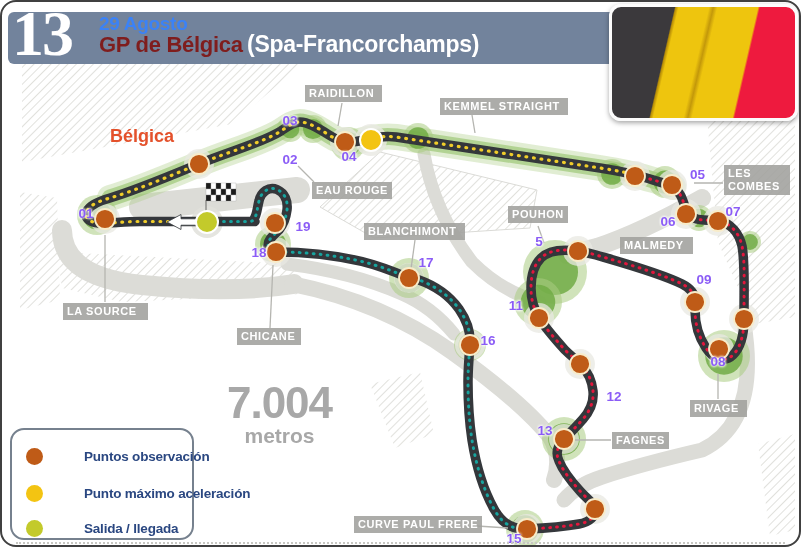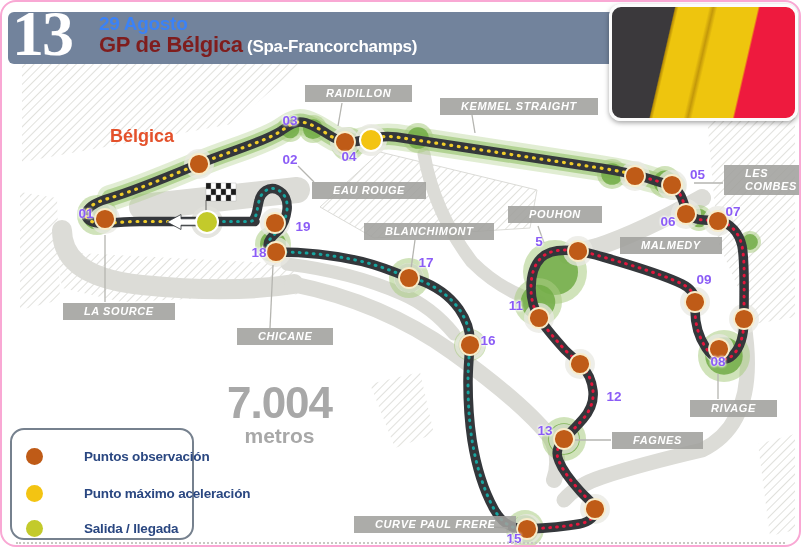--- a/index.html
+++ b/index.html
@@ -1,43 +1,43 @@
 <!DOCTYPE html>
 <html><head>
 <meta charset="utf-8">
 <style>
   html,body{margin:0;padding:0;background:#fff;}
-  #page{position:relative;width:801px;height:547px;background:#ffffff;border:2px solid #f9a8d4;
+  #page{position:relative;width:801px;height:547px;background:#ffffff;border:2px solid #404040;
         border-radius:16px;box-sizing:border-box;overflow:hidden;font-family:"Liberation Sans",sans-serif;}
   
   #header-bar{position:absolute;left:6px;top:10px;width:612px;height:52px;background:#72839c;border-radius:6px 0 0 6px;}
   #round-number{position:absolute;left:10px;top:0px;font-family:"Liberation Serif",serif;font-weight:bold;
         font-size:64px;line-height:64px;color:#ffffff;letter-spacing:-2px;}
   #header-text{position:absolute;left:97px;top:11px;line-height:21px;white-space:nowrap;}
   #header-date{font-size:19px;font-weight:900;color:#3b82f6;display:block;letter-spacing:-0.3px;}
   #header-title{font-size:22px;font-weight:900;color:#7f1d1d;letter-spacing:-0.3px;}
-  #header-subtitle{font-size:17px;font-weight:900;color:#ffffff;letter-spacing:-0.3px;margin-top:17px;}
+  #header-subtitle{font-size:23px;font-weight:900;color:#ffffff;letter-spacing:-0.3px;margin-top:17px;}
   
   #flag{position:absolute;left:607px;top:2px;width:189px;height:117px;border-radius:12px;
         border:3px solid #fcfcfc;box-sizing:border-box;box-shadow:0 2px 5px rgba(0,0,0,0.35);
         background:linear-gradient(103deg,#3b393c 0%,#3b393c 30%,#b78d07 30.6%,#eec50e 32%,#eec50e 46.5%,#c3980a 48.6%,#eec50e 50.6%,#eec50e 70%,#ee1a3e 71%,#ee1a3e 100%);}
   
   #country-label{position:absolute;left:108px;top:124px;font-size:18px;font-weight:900;color:#e4512b;}
   #track-length{position:absolute;left:200px;top:378px;width:155px;text-align:center;color:#a8a8a8;font-weight:900;}
   #track-length .val{font-size:44px;line-height:46px;letter-spacing:-1px;display:block;}
   #track-length .unit{font-size:21px;line-height:20px;display:block;}
   
   #legend{position:absolute;left:8px;top:426px;width:184px;height:112px;border:2px solid #76818e;
         border-radius:14px;box-sizing:border-box;background:#fff;}
   .legend-item{position:absolute;left:14px;display:flex;align-items:center;gap:9px;}
   .legend-dot{width:17px;height:17px;border-radius:50%;flex:0 0 auto;}
   .legend-label{font-size:13.5px;font-weight:900;color:#2a4781;letter-spacing:-0.2px;white-space:nowrap;padding-left:32px;}
   
   .corner-label{position:absolute;background:rgba(161,161,157,0.88);color:#fff;font-size:11px;font-weight:900;
-        letter-spacing:0.6px;padding:2px 21px;line-height:13px;white-space:pre-line;box-sizing:border-box;font-style:italic;}
+        letter-spacing:0.6px;padding:2px 4px;line-height:13px;white-space:pre-line;box-sizing:border-box;}
   .num-label{position:absolute;font-size:13.5px;font-weight:900;color:#8b5cf6;transform:translate(-50%,-50%);
         text-shadow:0 0 3px #fff,0 0 3px #fff,0 0 3px #fff;}
   #bottom-rule{position:absolute;left:14px;right:14px;top:540px;border-top:2px dotted #c7c7c2;}
   svg{position:absolute;left:0;top:0;}
 </style>
 </head>
 <body>
 
 <div id="page">
 

